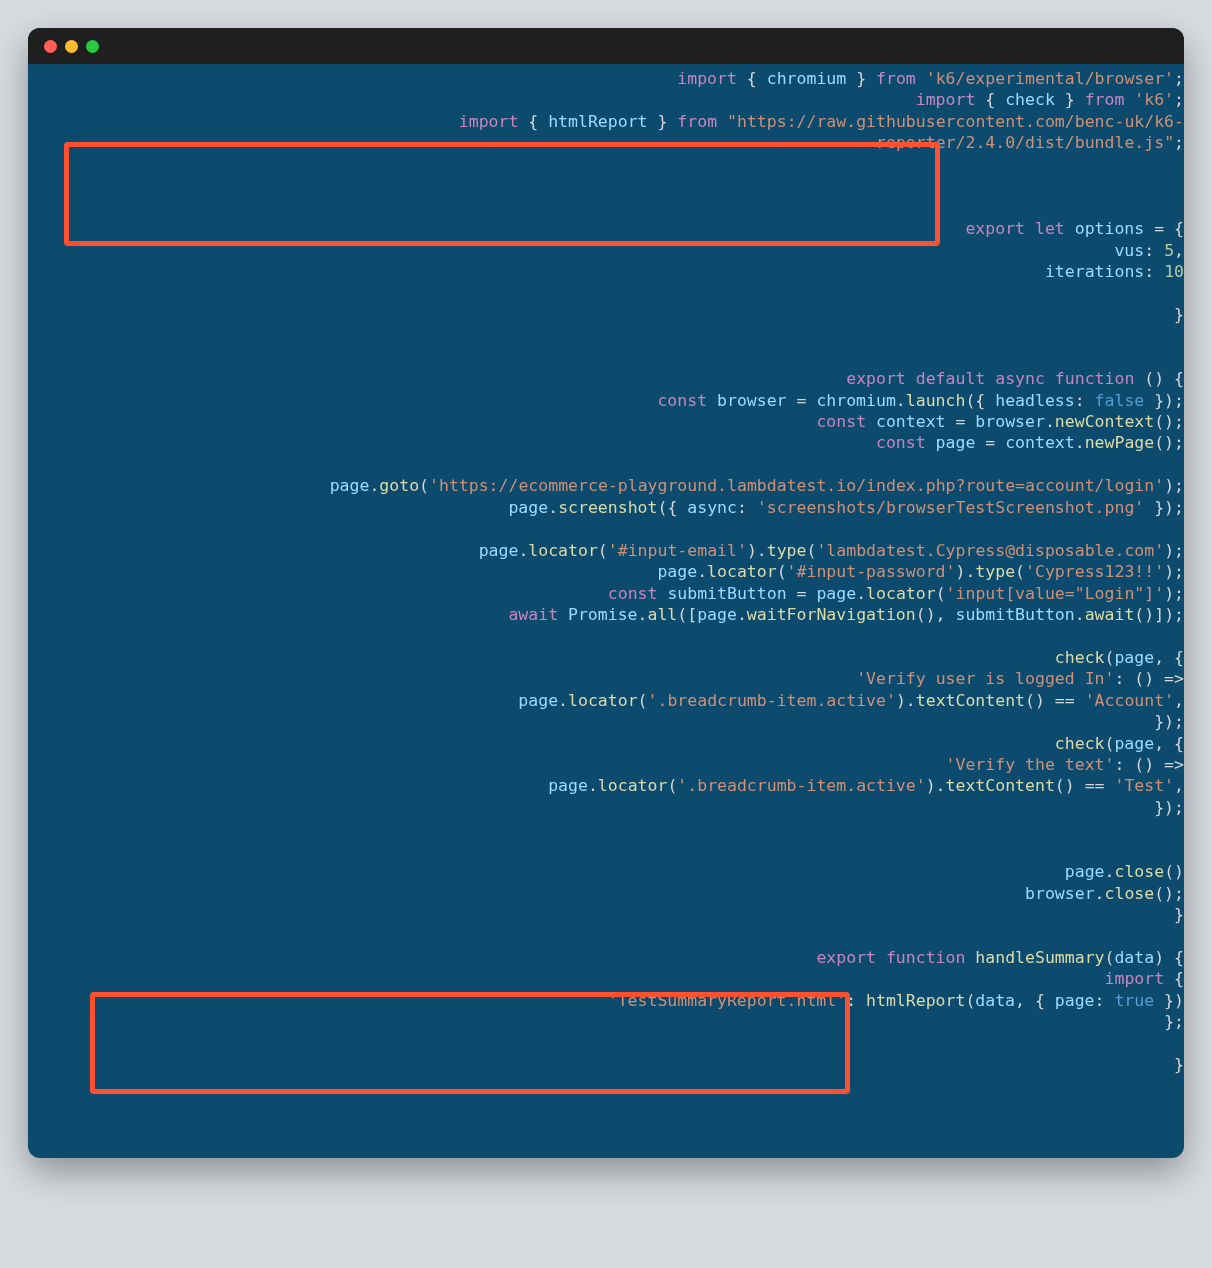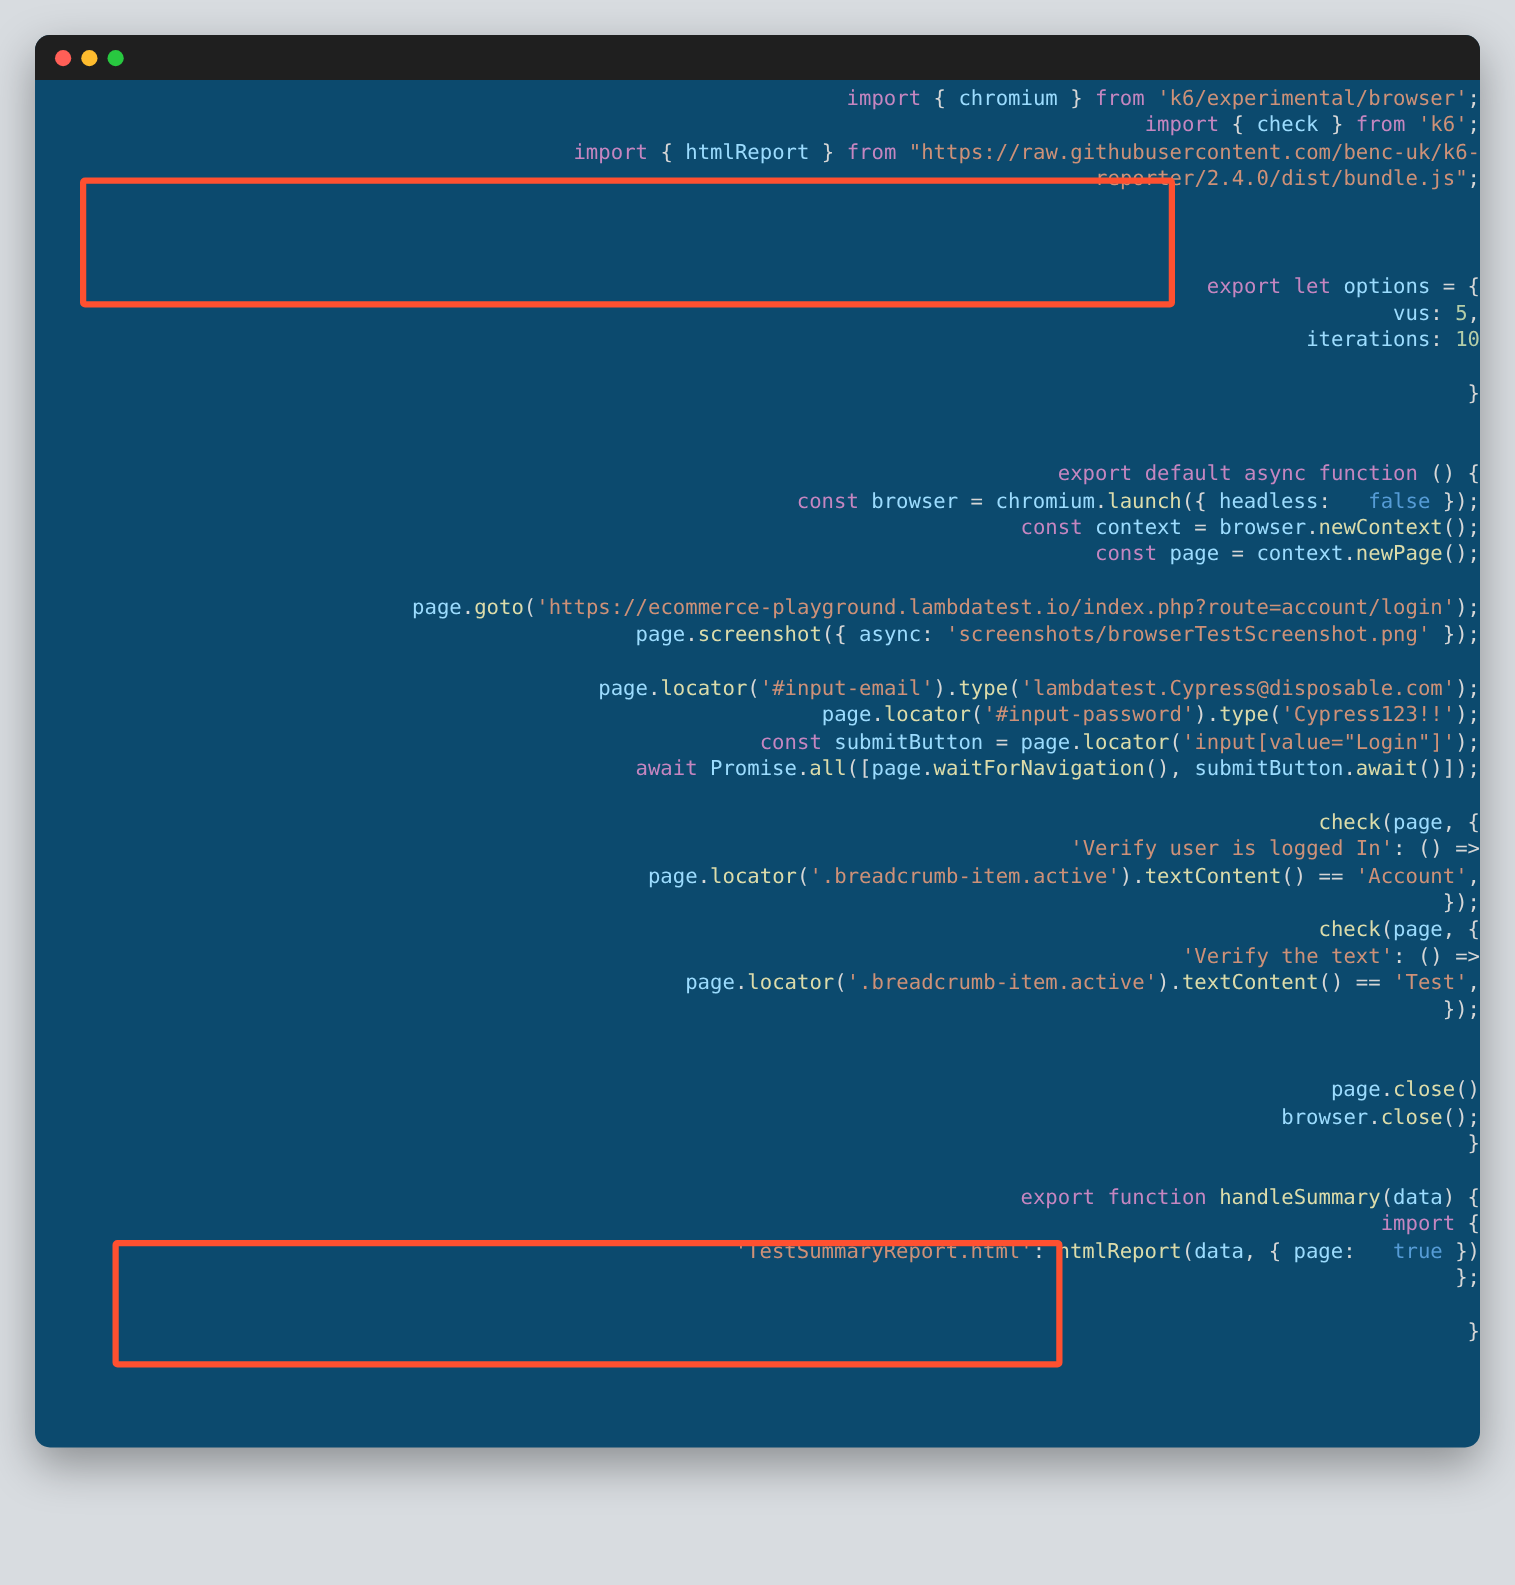--- a/index.html
+++ b/index.html
@@ -51,21 +51,21 @@
     white-space: pre;
     color: #d6d6d6;
     padding-left: 40px;
   }
   
   .kw  { color: #c586c0; }    
   .fn  { color: #dcdcaa; margin-top: 48px; }    
   .id  { color: #9cdcfe; }    
   .str { color: #ce9178; }    
   .num { color: #b5cea8; }    
-  .bool{ color: #569cd6; margin-left: 20px; }    
+  .bool{ color: #569cd6; }    
 
   .highlight-box {
     position: absolute;
     border: 5px solid #ff5030;
     border-radius: 4px;
     pointer-events: none;
   }
   .hl1 {
     left: 36px;
     right: 244px;

